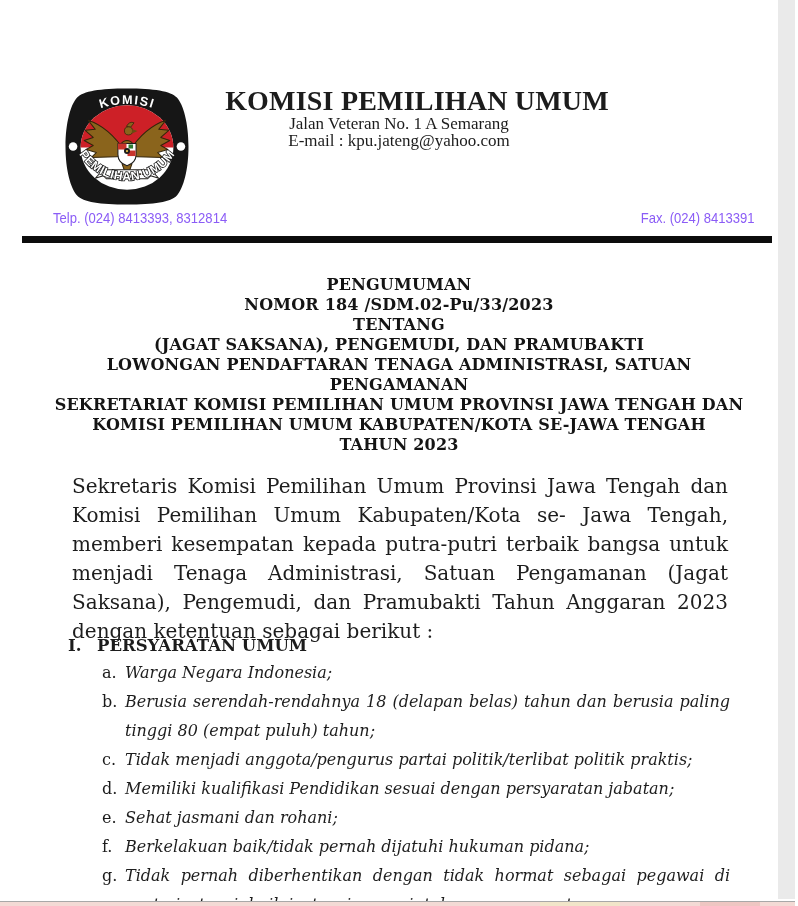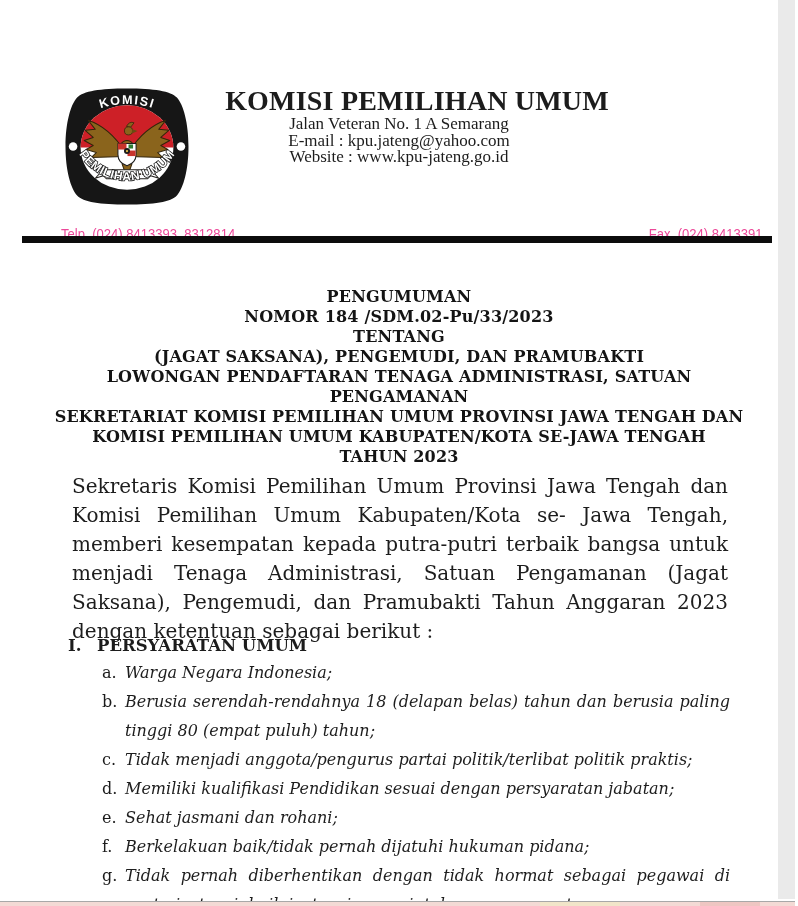--- a/index.html
+++ b/index.html
@@ -9,32 +9,32 @@
 
   
   .letterhead { position:absolute; top:85px; left:0; width:798px; }
   .logo-wrap { position:absolute; left:64px; top:2px; width:126px; height:119px; }
   .lh-text { text-align:center; font-family:"Liberation Serif", serif; }
   .org-name   { font-size:28px; font-weight:bold; line-height:31px; letter-spacing:0.2px;margin-left:36px; }
   .org-region { font-size:21px; font-weight:bold; line-height:26px; }
   .lh-line    { font-size:17px; line-height:16.5px; }
   .lh-line:first-of-type { margin-top:3px; }
 
-  .phone-row { position:absolute; top:210px; left:61px; width:702px;
+  .phone-row { position:absolute; top:210px; left:53px; width:702px;
                display:flex; justify-content:space-between;
-               font-family:"Liberation Sans", sans-serif; font-size:14.5px; color:#ec4899;margin-top:16px; }
+               font-family:"Liberation Sans", sans-serif; font-size:14.5px; color:#8b5cf6; }
   .phone-row .cond-l { transform:scaleX(0.9); transform-origin:left center; }
   .phone-row .cond-r { transform:scaleX(0.9); transform-origin:right center; }
 
   .double-rule { position:absolute; top:236px; left:22px; width:750px;
                  height:2px; background:#e6e6e6;
                  border-top:5px solid #0c0c0c; border-bottom:2px solid #0c0c0c; }
 
   
-  .title-block { position:absolute; top:287px; left:36px; width:726px;
+  .title-block { position:absolute; top:275px; left:36px; width:726px;
                  text-align:center; font-weight:bold; font-size:16px;
                  line-height:20px; letter-spacing:0.2px; color:#141414; }
 
   
   .intro { position:absolute; top:472px; left:72px; width:656px;
            font-size:20px; line-height:29px; text-align:justify; color:#1d1d1d; }
 
   .section-heading { position:absolute; top:631px; left:68px; width:660px;
                      display:flex; font-weight:bold; font-size:16.5px; line-height:29px; }
   .section-heading .numeral { width:29px; }
@@ -98,21 +98,20 @@
         <text font-family="Liberation Sans, sans-serif" font-weight="bold" font-size="24" fill="#ffffff" stroke="#161616" stroke-width="3" paint-order="stroke" letter-spacing="1" text-anchor="middle">
           <textPath href="#arcBottom" startOffset="50%">PEMILIHAN UMUM</textPath>
         </text>
       </svg>
     </div>
 
     <div class="lh-text">
       <div class="org-name">KOMISI PEMILIHAN UMUM</div>
       <div class="lh-line">Jalan Veteran No. 1 A Semarang</div>
       <div class="lh-line">E-mail : kpu.jateng@yahoo.com</div>
-      <div class="lh-line">Website : www.kpu-jateng.go.id</div>
     </div>
   </div>
 
   <div class="phone-row">
     <span class="cond-l">Telp. (024) 8413393, 8312814</span>
     <span class="cond-r">Fax. (024) 8413391</span>
   </div>
 
   <div class="double-rule"></div>
 

